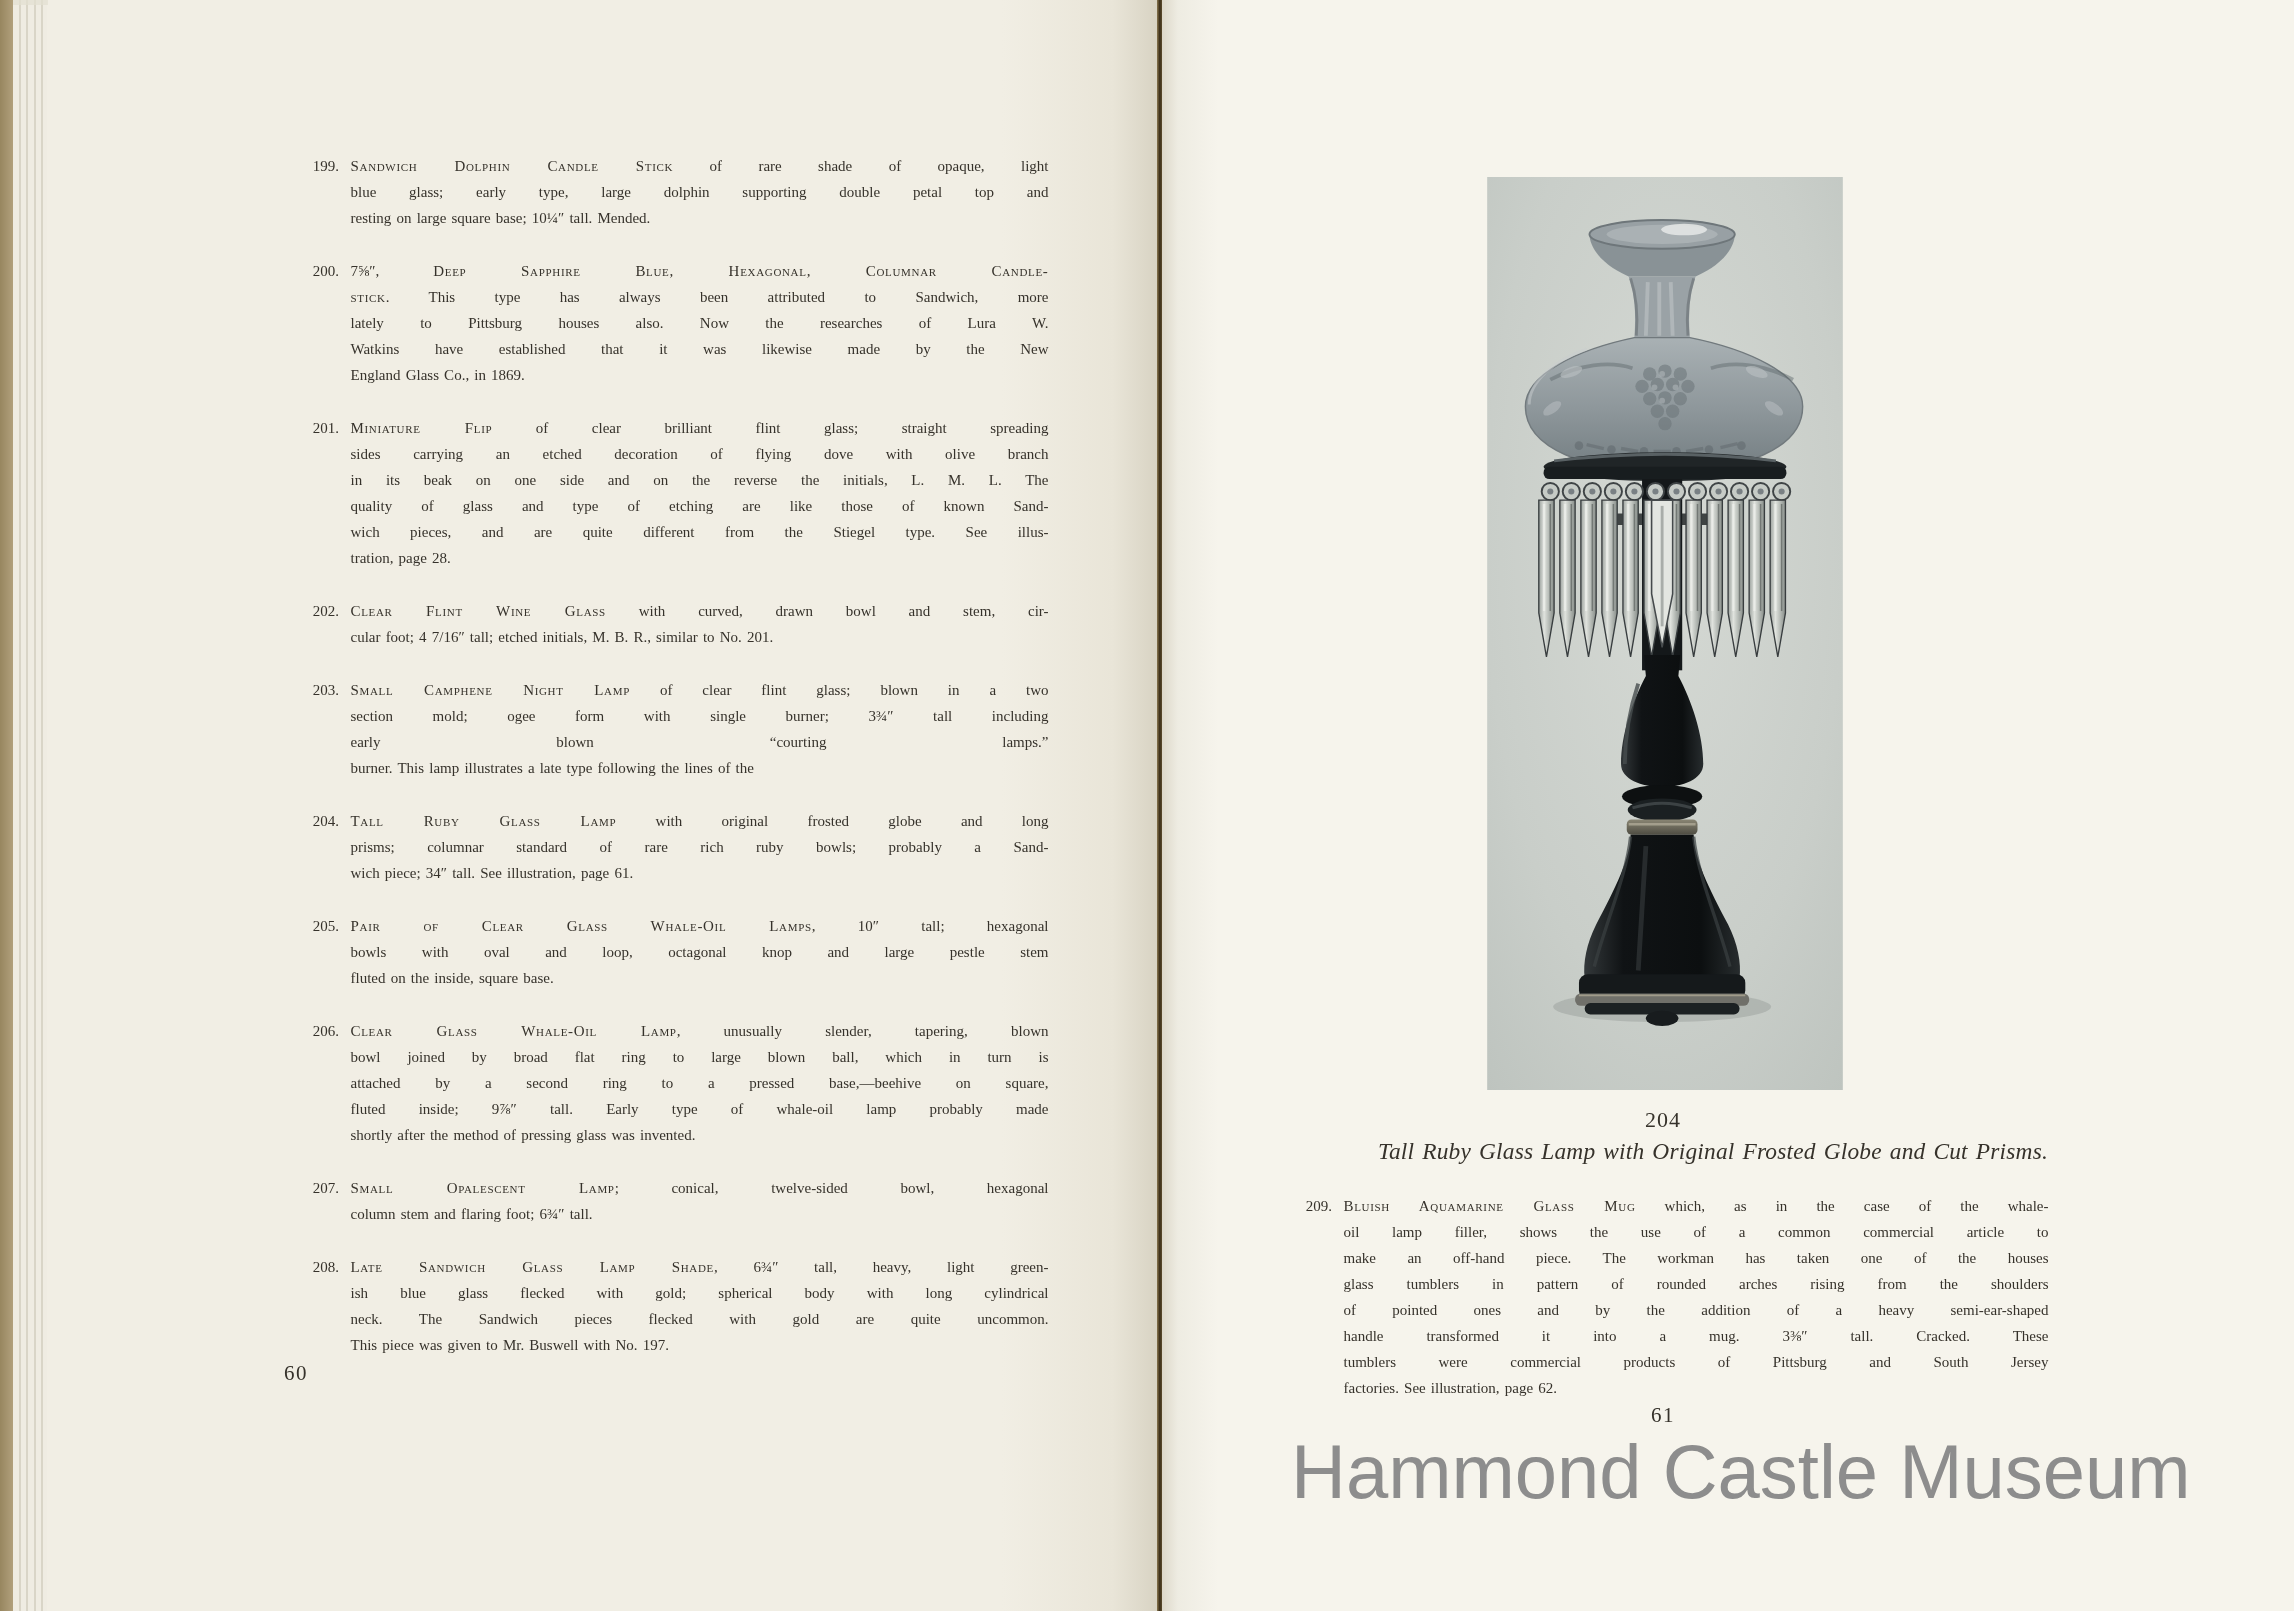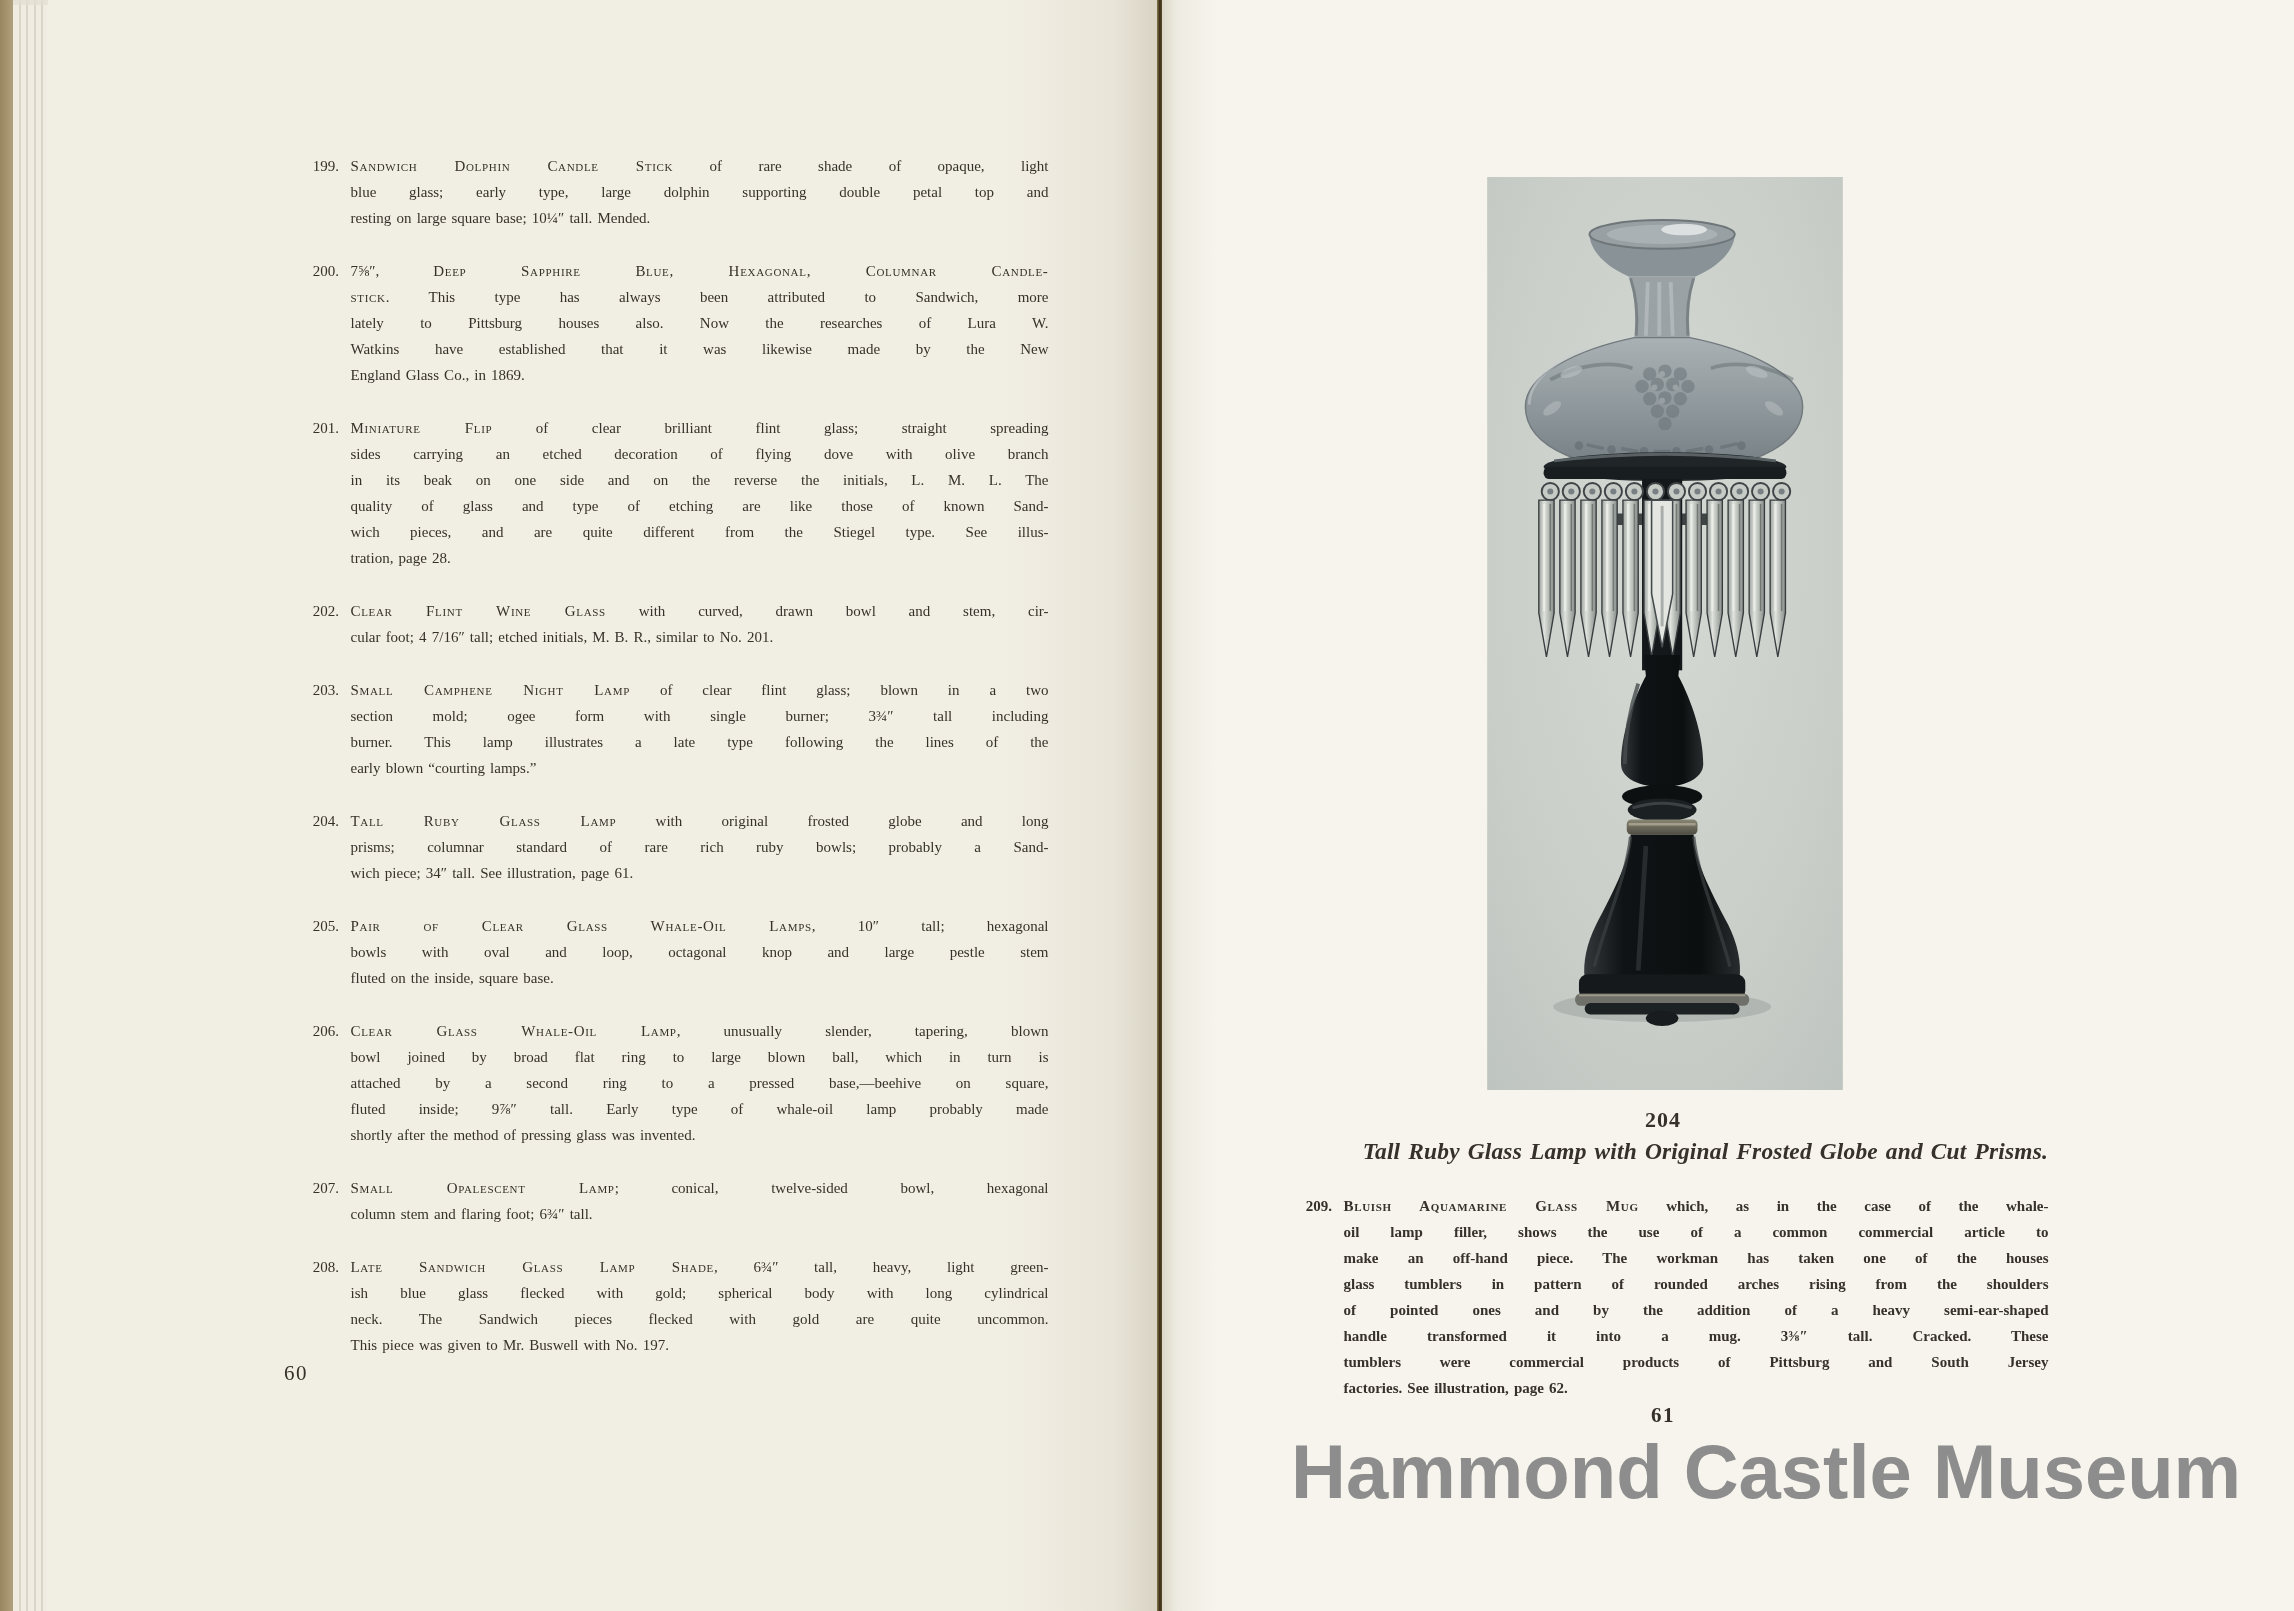--- a/index.html
+++ b/index.html
@@ -11,21 +11,21 @@
         background:var(--backdrop-blue,#b9c8d3);clip-path:polygon(0 0,100% 0,0 100%);}
   .spine-edge{position:absolute;left:0;top:0;width:13.4px;height:100%;
         background:linear-gradient(90deg,#97865f,var(--spine-edge,#b1a07c));}
   .page-edge-stack{position:absolute;left:13.4px;top:0;width:34px;height:100%;
         background:repeating-linear-gradient(90deg,#efece2 0 5.7px,#d9d5c7 5.7px 7.6px);}
   .page-left{position:absolute;left:48px;top:0;width:1109px;height:100%;
         background:linear-gradient(90deg,var(--paper-left,#f1eee4) 0%,var(--paper-left,#f1eee4) 86%,#e9e5d8 96%,#d8d3c3 100%);}
   .gutter{position:absolute;left:1157px;top:0;width:5.7px;height:100%;
         background:linear-gradient(90deg,#8a7750,var(--gutter-dark,#3a2d17) 45%,#6b5a36);}
   .page-right{position:absolute;left:1162px;top:0;width:1132px;height:100%;
-        background:linear-gradient(90deg,#ddd8c9 0%,#eeece2 1.4%,var(--paper-right,#f6f4ec) 5%,var(--paper-right,#f6f4ec) 100%);font-weight:bold;}
+        background:linear-gradient(90deg,#ddd8c9 0%,#eeece2 1.4%,var(--paper-right,#f6f4ec) 5%,var(--paper-right,#f6f4ec) 100%);}
   .top-edge{position:absolute;left:13.4px;top:0;width:2281px;height:4.8px;background:#e3dfd2;opacity:.7;}
 
   .entries{position:absolute;}
   .entries-left{left:236px;top:153px;width:765px;}
   .entries-right{left:116px;top:1193px;width:770px;}
   .entry{display:grid;grid-template-columns:55px 698px;column-gap:11.5px;
          margin-bottom:27px;font-size:15px;line-height:26px;word-spacing:1.4px;}
   .entries-right .entry{grid-template-columns:54px 705px;margin-bottom:0;}
   .entry-number{text-align:right;}
   .entry-text .line{text-align:justify;text-align-last:justify;}
@@ -96,22 +96,22 @@
             <div class="line"><span class="sc">Clear Flint Wine Glass</span> with curved, drawn bowl and stem, cir-</div>
             <div class="line">cular foot; 4 7/16″ tall; etched initials, M. B. R., similar to No. 201.</div>
           </div>
         </div>
 
         <div class="entry">
           <div class="entry-number">203.</div>
           <div class="entry-text">
             <div class="line"><span class="sc">Small Camphene Night Lamp</span> of clear flint glass; blown in a two</div>
             <div class="line">section mold; ogee form with single burner; 3¾″ tall including</div>
+            <div class="line">early blown “courting lamps.”</div>
             <div class="line">burner.  This lamp illustrates a late type following the lines of the</div>
-            <div class="line">early blown “courting lamps.”</div>
           </div>
         </div>
 
         <div class="entry">
           <div class="entry-number">204.</div>
           <div class="entry-text">
             <div class="line"><span class="sc">Tall Ruby Glass Lamp</span> with original frosted globe and long</div>
             <div class="line">prisms; columnar standard of rare rich ruby bowls; probably a Sand-</div>
             <div class="line">wich piece; 34″ tall.  See illustration, page 61.</div>
           </div>

